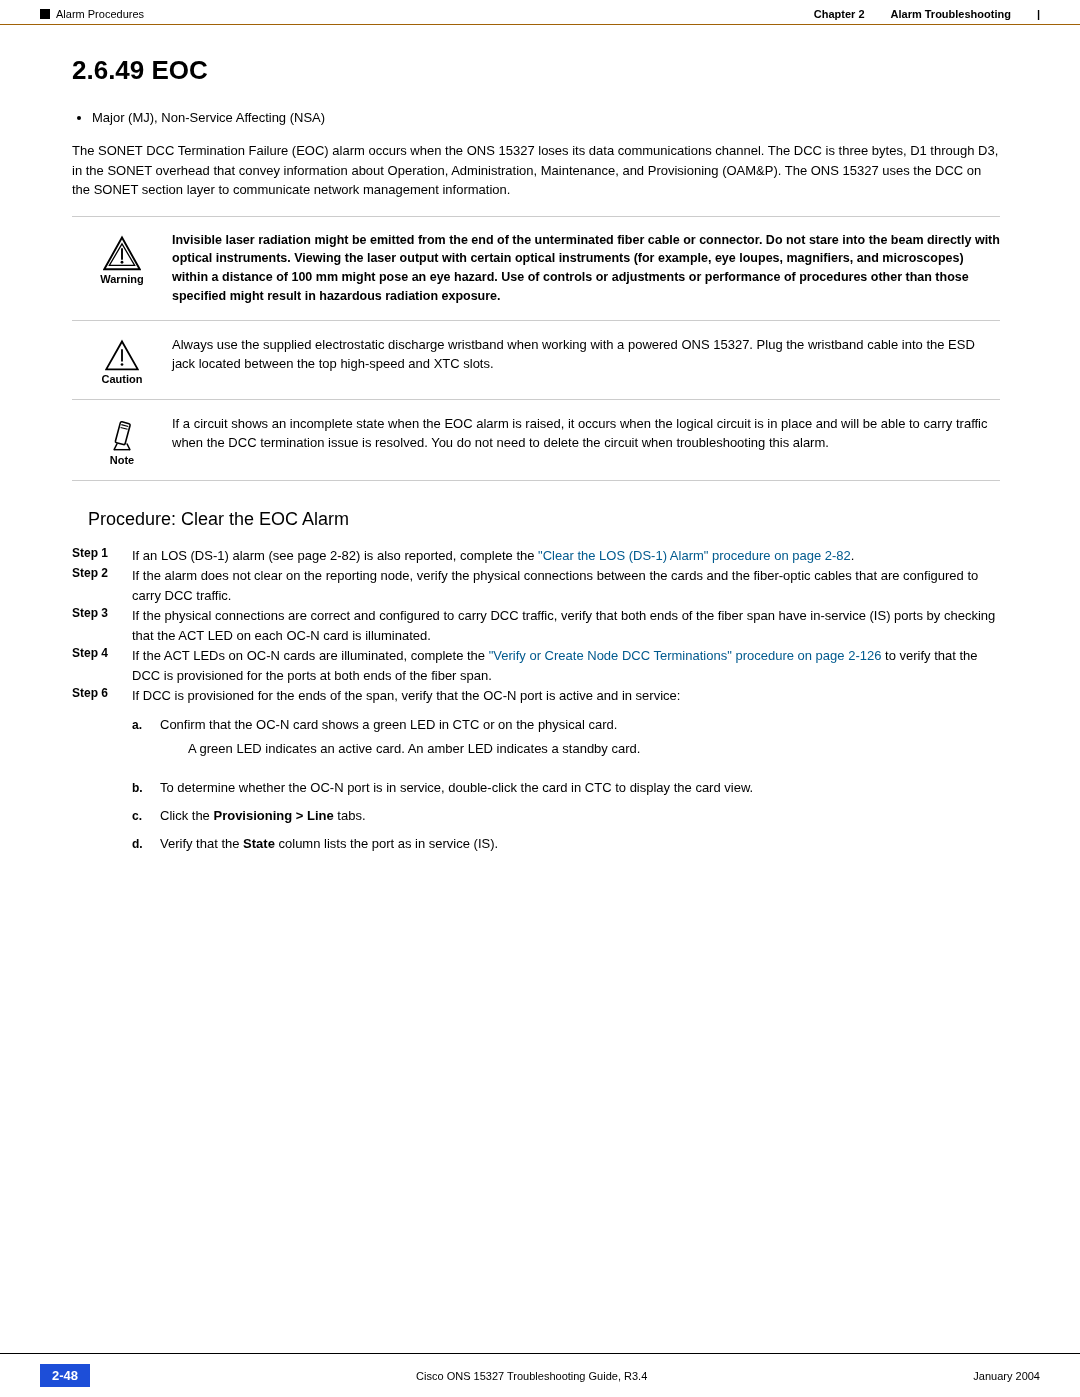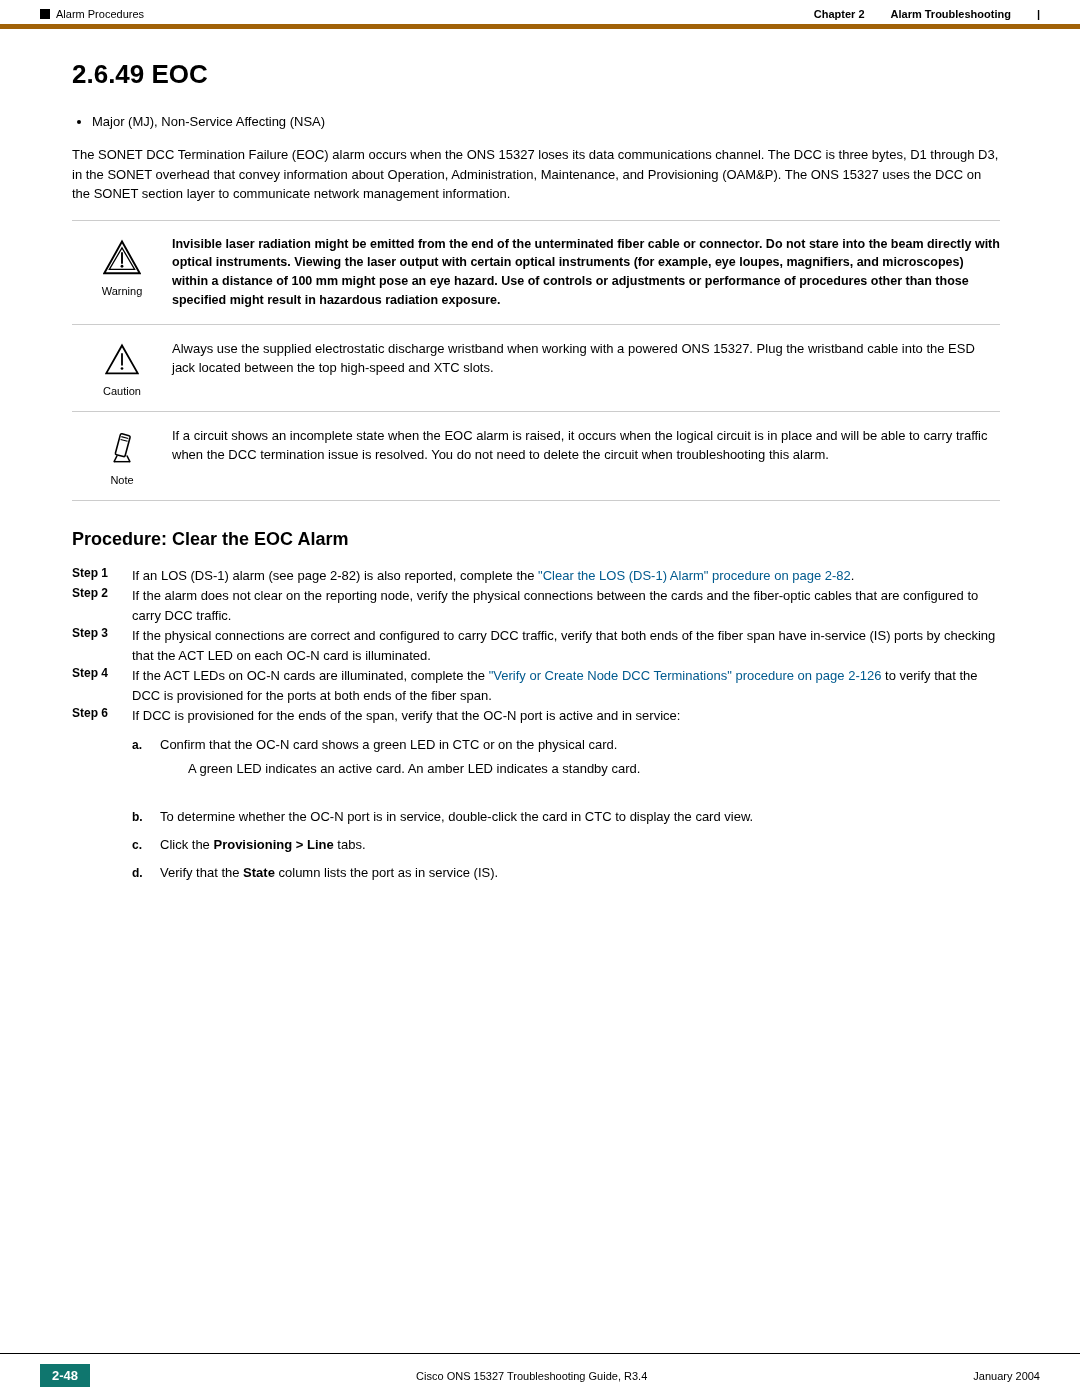--- a/index.html
+++ b/index.html
@@ -12,21 +12,21 @@
       min-height: 1397px;
       position: relative;
     }
 
     
     .page-header {
       display: flex;
       justify-content: space-between;
       align-items: center;
       padding: 8px 40px 4px 40px;
-      border-bottom: 5px solid #a16207;
+      border-bottom: 1px solid #a16207;
       font-size: 11px;
     }
     .header-left {
       display: flex;
       align-items: center;
       gap: 6px;
     }
     .header-left .square-icon {
       width: 10px;
       height: 10px;
@@ -85,22 +85,22 @@
     .notice-icon-col {
       width: 100px;
       display: flex;
       flex-direction: column;
       align-items: center;
       padding-top: 4px;
       flex-shrink: 0;
     }
     .notice-label {
       font-size: 11px;
-      font-weight: normal;
-      margin-top: 8px;
+      font-weight: bold;
+      margin-top: 0;
     }
     .notice-text {
       flex: 1;
       font-size: 13px;
       line-height: 1.5;
     }
     .notice-text.bold-text {
       font-weight: bold;
       font-size: 12.5px;
     }
@@ -116,22 +116,22 @@
     }
     
     .note-icon {
       width: 36px;
       height: 36px;
     }
 
     
     .procedure-title {
       font-size: 18px;
-      font-weight: bold;
-      margin: 28px 0 16px 0;
+      font-weight: normal;
+      margin: 28px 0 16px 16px;
     }
 
     
     .steps-table {
       width: 100%;
       border-collapse: collapse;
     }
     .step-row {
       vertical-align: top;
       margin-bottom: 10px;
@@ -172,40 +172,40 @@
       width: 28px;
       flex-shrink: 0;
       padding-top: 1px;
     }
     .sub-step-content {
       font-size: 13px;
       line-height: 1.55;
     }
     .sub-note {
       margin-top: 4px;
-      margin-bottom: 20px;
+      margin-bottom: 11px;
       font-size: 13px;
       line-height: 1.55;
       padding-left: 28px;
     }
 
     
     .page-footer {
       position: absolute;
       bottom: 0;
       left: 0;
       right: 0;
       display: flex;
       justify-content: space-between;
       align-items: center;
       padding: 10px 40px;
       border-top: 1px solid #000;
     }
     .footer-page-num {
-      background: #0f766e;
+      background: #1d4ed8;
       color: #fff;
       padding: 4px 12px;
       font-size: 13px;
       font-weight: bold;
     }
     .footer-center {
       font-size: 11px;
       text-align: center;
     }
     .footer-right {

